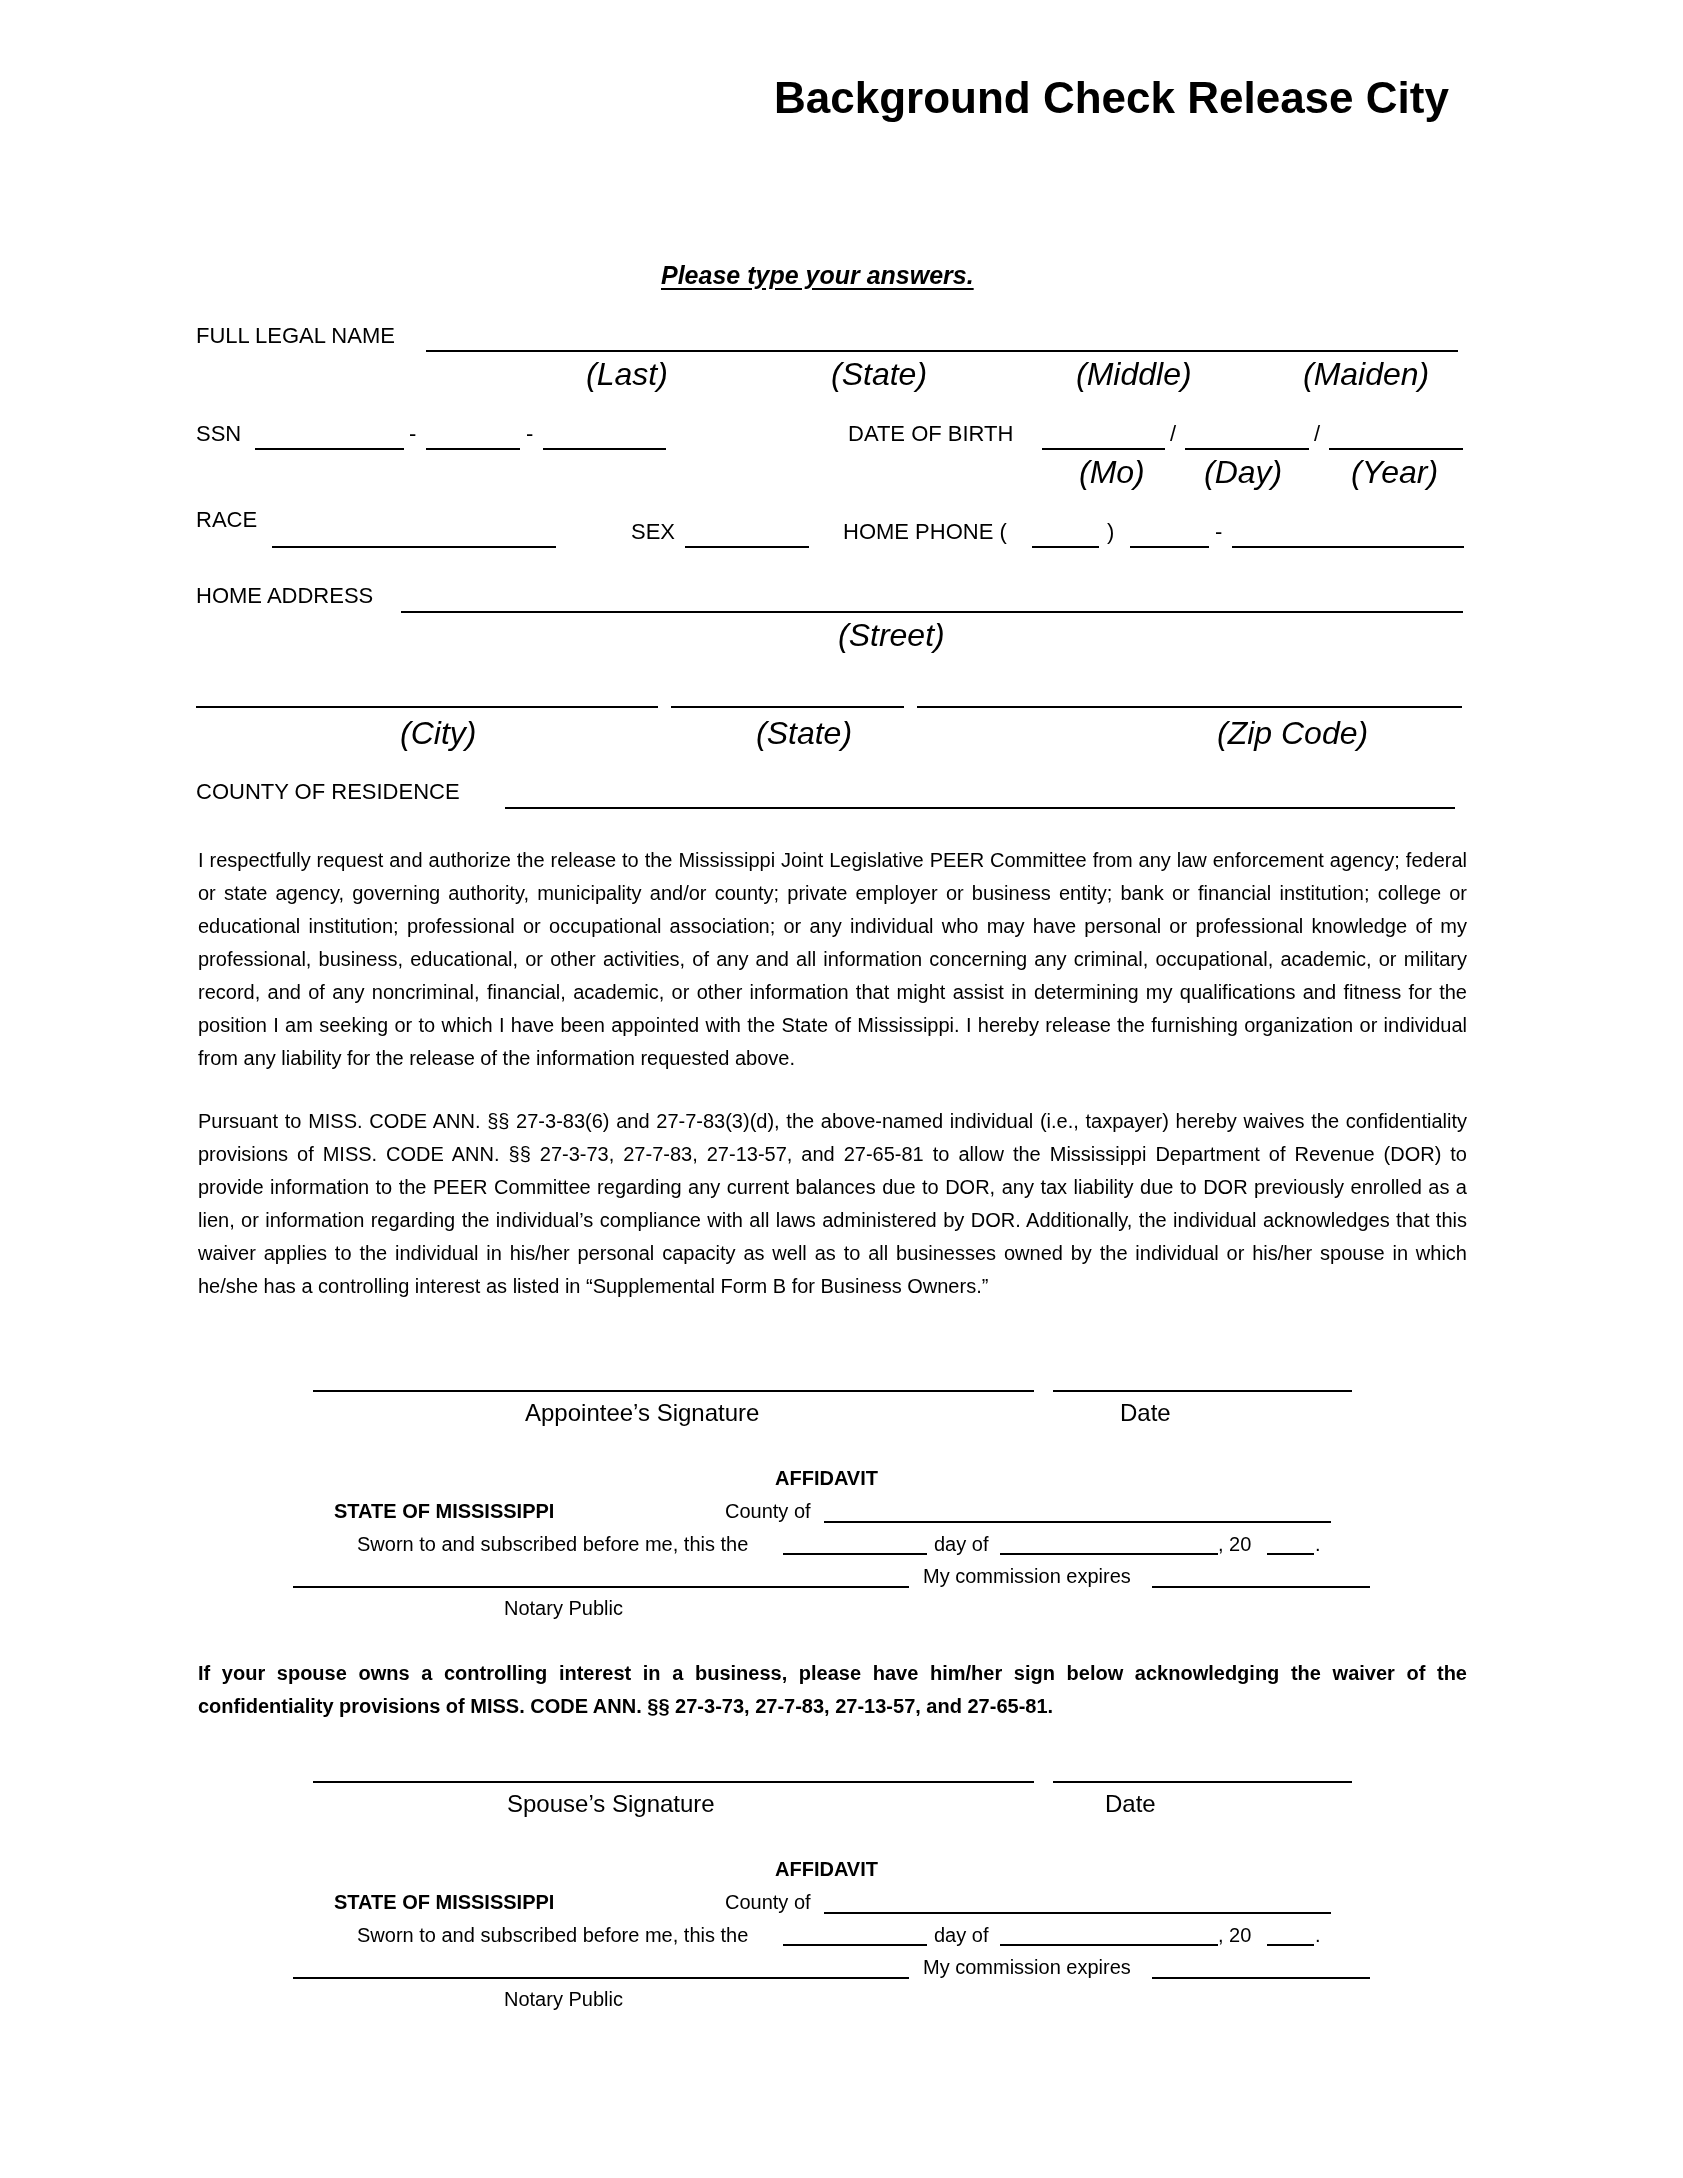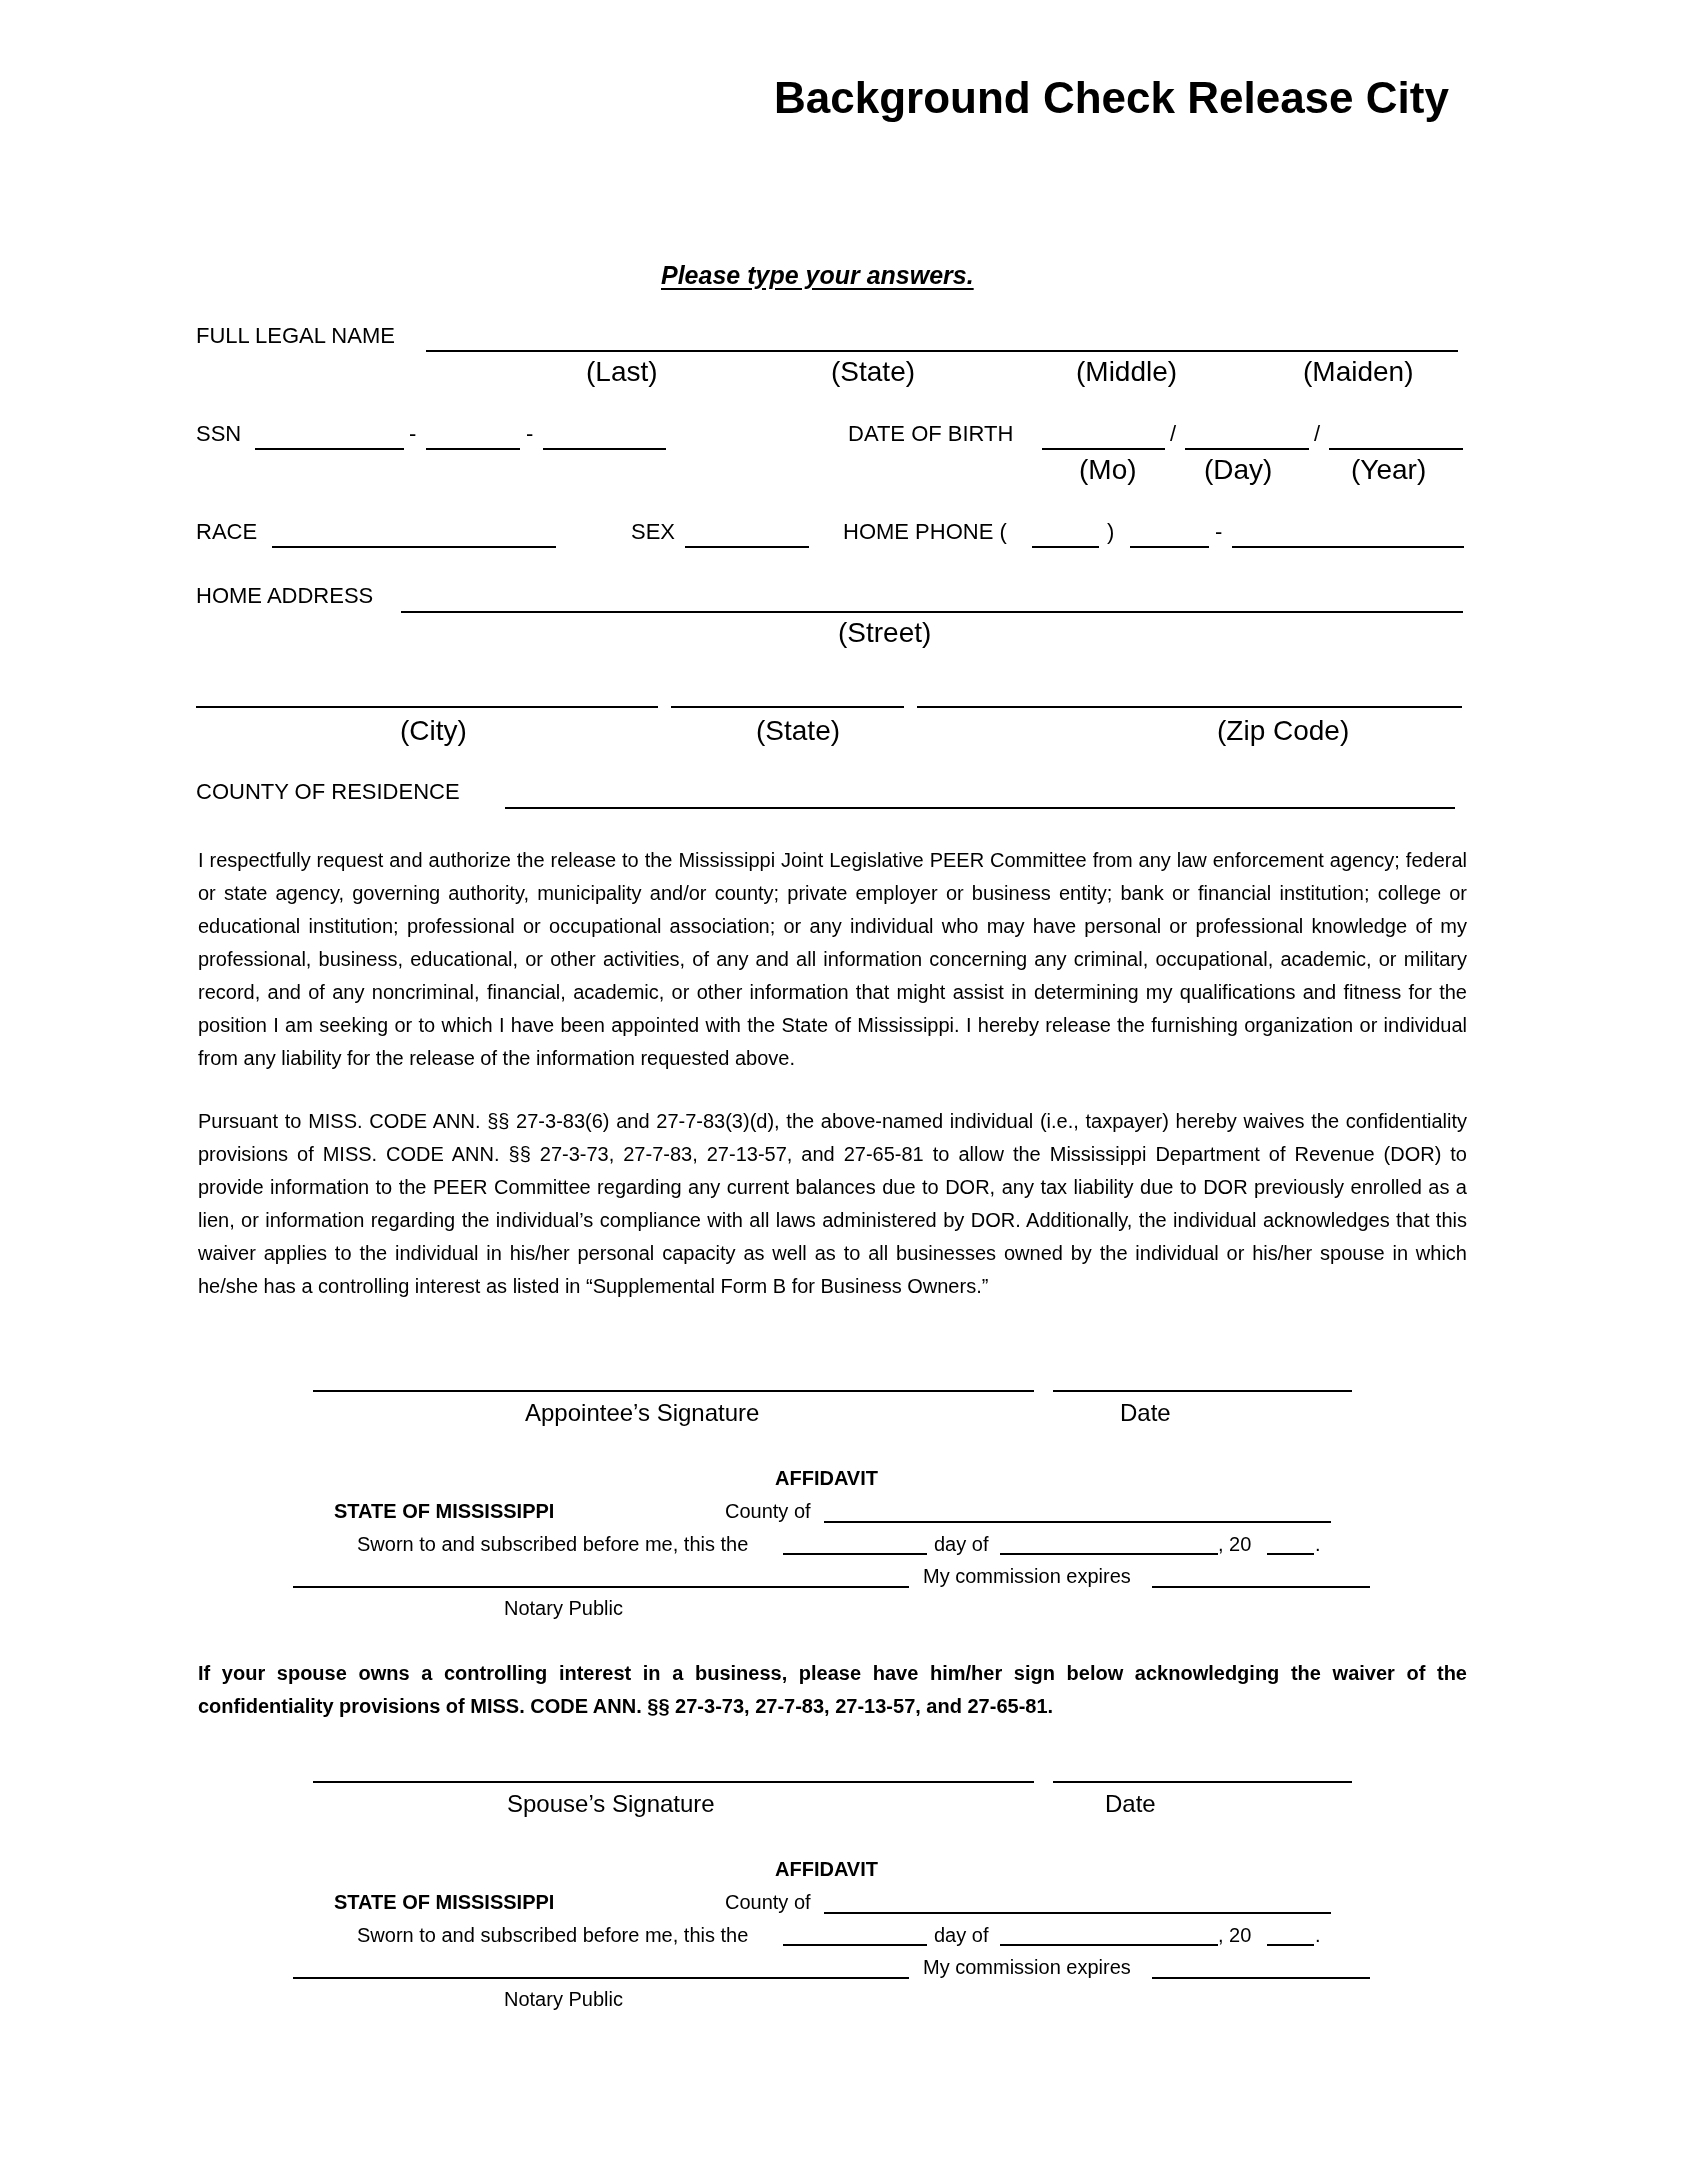--- a/index.html
+++ b/index.html
@@ -2,21 +2,21 @@
 <html><head>
 <meta charset="utf-8">
 <style>
   html, body { margin:0; padding:0; background:#ffffff; }
   body { width:1683px; height:2178px; position:relative; overflow:hidden;
          font-family:"Liberation Sans", sans-serif; color:#000; }
   .abs { position:absolute; white-space:nowrap; }
   .title { font-size:44px; font-weight:bold; }
   .instr { font-size:25px; font-weight:bold; font-style:italic; text-decoration:underline; text-underline-offset:4px; }
   .lbl { font-size:22px; }
-  .sub { font-size:28px; }
+  .sub { font-size:32px;font-style:italic; }
   .line { position:absolute; border-bottom:2px solid #000; height:0; }
   .para { position:absolute; left:198px; width:1269px; font-size:20px; line-height:33px;
           text-align:justify; text-align-last:left; }
   .bold-para { font-weight:bold; }
   .sig-lbl { font-size:24px; }
   .aff { font-size:20px; }
   .aff-b { font-size:20px; font-weight:bold; }
   input.field { border:none; background:transparent; outline:none; font-family:"Liberation Sans", sans-serif;
                 font-size:22px; padding:0; margin:0; }
 </style>
@@ -50,21 +50,21 @@
 <div class="abs lbl" style="left:1170px; top:421px;">/</div>
 <div class="line" style="left:1185px; top:448px; width:124px;"></div>
 <input class="field abs" style="left: 1187px; top: 421px; width: 120px;" value="">
 <div class="abs lbl" style="left:1314px; top:421px;">/</div>
 <div class="line" style="left:1329px; top:448px; width:134px;"></div>
 <input class="field abs" style="left: 1331px; top: 421px; width: 130px;" value="">
 <div class="abs sub" style="left:1079px; top:454px;">(Mo)</div>
 <div class="abs sub" style="left:1204px; top:454px;">(Day)</div>
 <div class="abs sub" style="left:1351px; top:454px;">(Year)</div>
 
-<div class="abs lbl" style="left:196px; top:519px;">RACE</div>
+<div class="abs lbl" style="left:196px; top:507px;">RACE</div>
 <div class="line" style="left:272px; top:546px; width:284px;"></div>
 <input class="field abs" style="left: 274px; top: 519px; width: 280px;" value="">
 
 <div class="abs lbl" style="left:631px; top:519px;">SEX</div>
 <div class="line" style="left:685px; top:546px; width:124px;"></div>
 <input class="field abs" style="left: 687px; top: 519px; width: 120px;" value="">
 
 <div class="abs lbl" style="left:843px; top:519px;">HOME PHONE (</div>
 <div class="line" style="left:1032px; top:546px; width:67px;"></div>
 <input class="field abs" style="left: 1034px; top: 519px; width: 63px;" value="">

